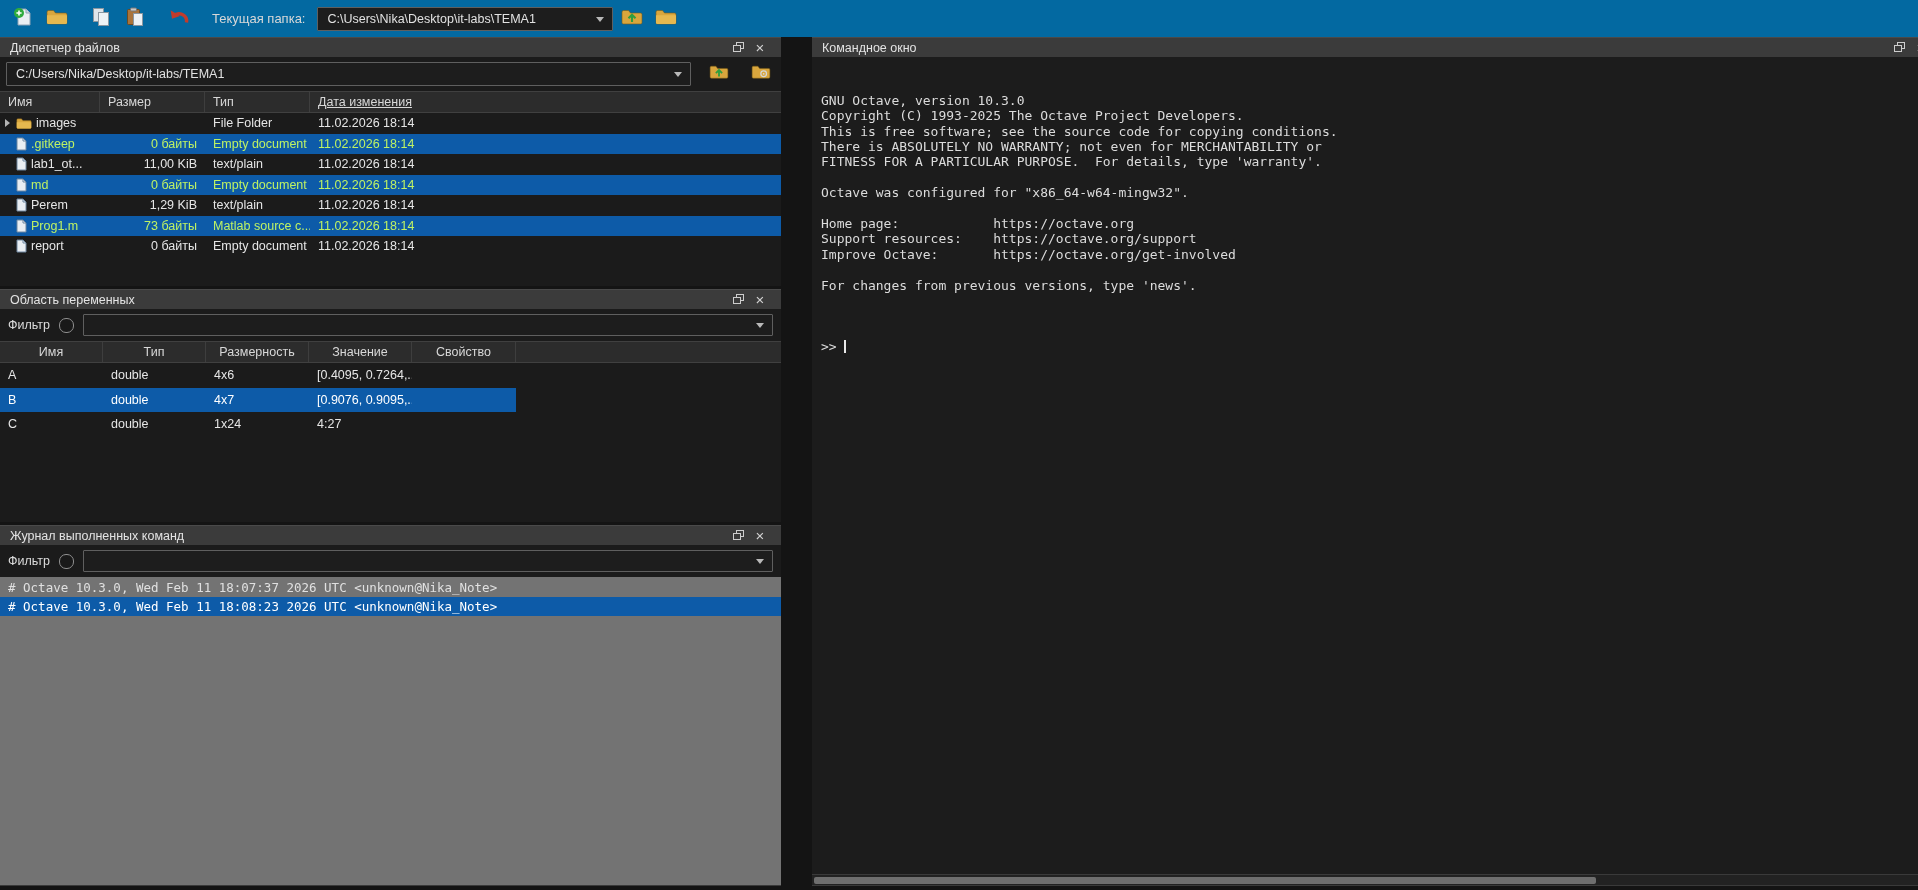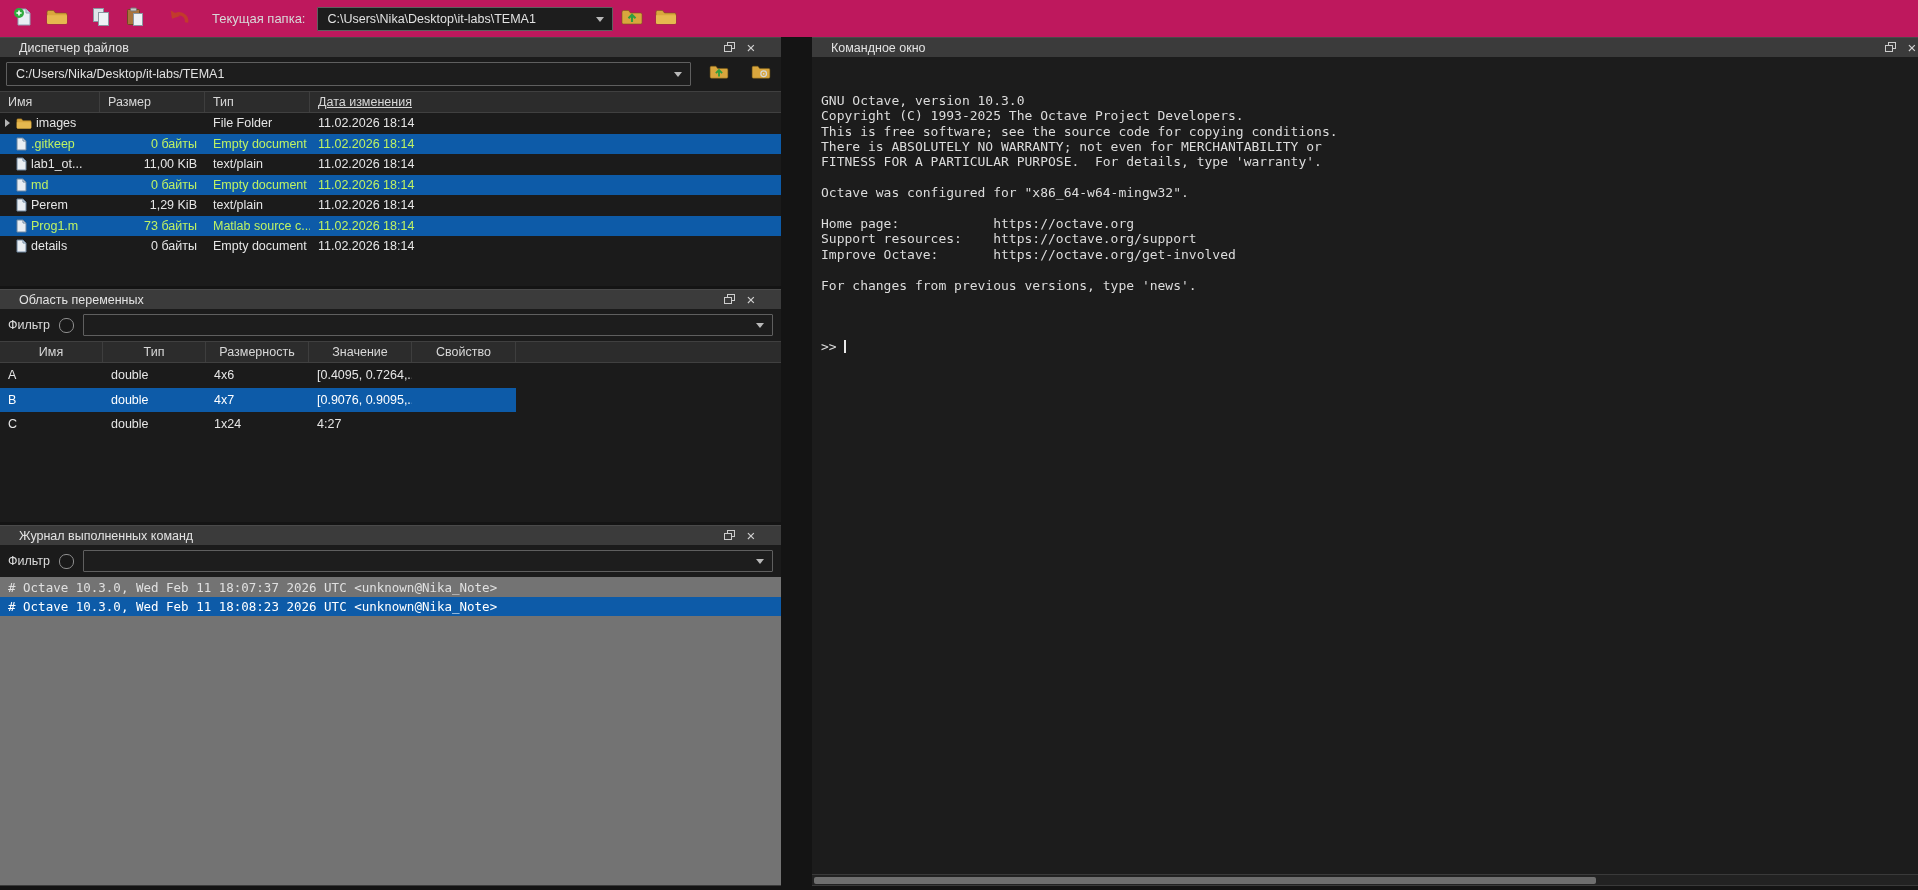--- a/index.html
+++ b/index.html
@@ -8,21 +8,21 @@
     background:#141414;
     font-family:"Liberation Sans", sans-serif;
     position:relative;
     overflow:hidden;
     color:#ddd;
   }
 
   
   .toolbar {
     position:absolute; left:0; top:0; width:100%; height:37px;
-    background:#be185d; display:flex; align-items:center; gap:4px; padding:0 8px;
+    background:#0369a1; display:flex; align-items:center; gap:4px; padding:0 8px;
   }
   .tbtn {
     width:30px; height:28px; display:flex; align-items:center; justify-content:center;
     border-radius:3px; cursor:default; flex:none;
   }
   .gap { margin-right:10px; }
   .toolbar-label { font-size:13px; color:#d8d8d8; margin:0 8px 0 14px; white-space:nowrap; }
 
   .combo {
     height:24px; background:#1d1d1d; border:1px solid #5f5f5f; border-radius:1px;
@@ -33,21 +33,21 @@
     position:absolute; right:8px; top:50%; margin-top:-2px;
     width:0; height:0; border-left:4px solid transparent; border-right:4px solid transparent;
     border-top:5px solid #b9b9b9;
   }
   .toolbar-combo { width:296px; flex:none; }
 
   
   .panel { position:absolute; background:#1b1b1b; display:flex; flex-direction:column; }
   .titlebar {
     height:20px; background:#3b3b3b; border-top:1px solid #4a4a4a;
-    display:flex; align-items:center; padding:0 19px; flex:none;
+    display:flex; align-items:center; padding:0 10px; flex:none;
   }
   .titlebar .t { font-size:12.5px; color:#e3e3e3; white-space:nowrap; }
   .titlebar .sp { flex:1; }
   .tb-btn { width:22px; height:17px; display:flex; align-items:center; justify-content:center; color:#d2d2d2; cursor:default; flex:none; }
   .tb-btn.close { font-size:15px; line-height:15px; }
 
   
   #file-browser { left:0; top:37px; width:781px; height:249px; }
   .addr-row { display:flex; align-items:center; padding:4px 6px; gap:14px; flex:none; }
   .addr-row .combo { flex:1; height:24px; }
@@ -340,21 +340,21 @@
       </div>
       <div class="frow">
         <div class="cell name-cell">
           <span class="expander"></span>
           <span class="ficon">
             <svg width="11" height="14" viewBox="0 0 11 14">
               <path d="M1 1 h6 l3 3 v9 H1 z" fill="#e9eef3" stroke="#6f87a0"></path>
               <path d="M7 1 v3 h3" fill="none" stroke="#6f87a0"></path>
             </svg>
           </span>
-          <span class="fname">details</span>
+          <span class="fname">report</span>
         </div>
         <div class="cell size-cell">0 байты</div>
         <div class="cell">Empty document</div>
         <div class="cell">11.02.2026 18:14</div>
       </div>
     </div>
 </div>
 
 <div class="panel" id="workspace">
   <div class="titlebar">

